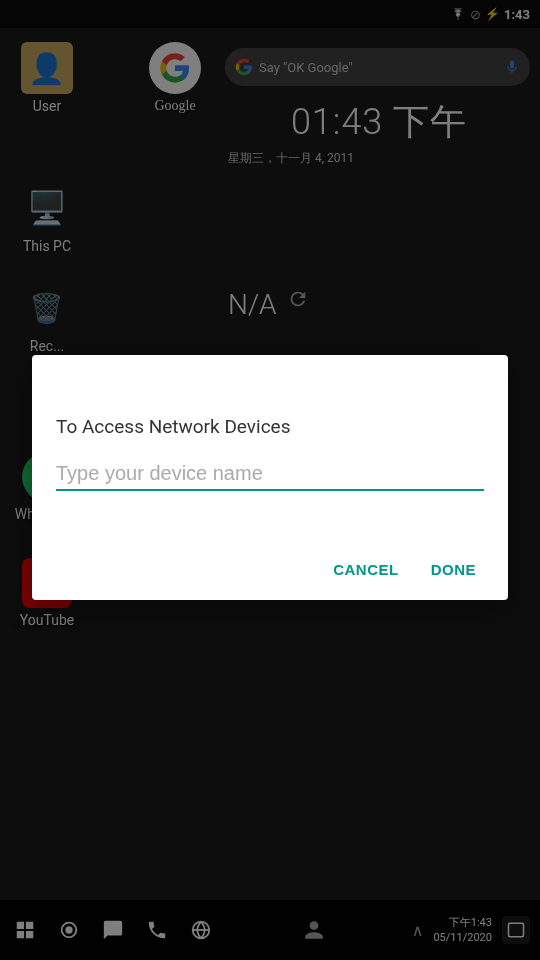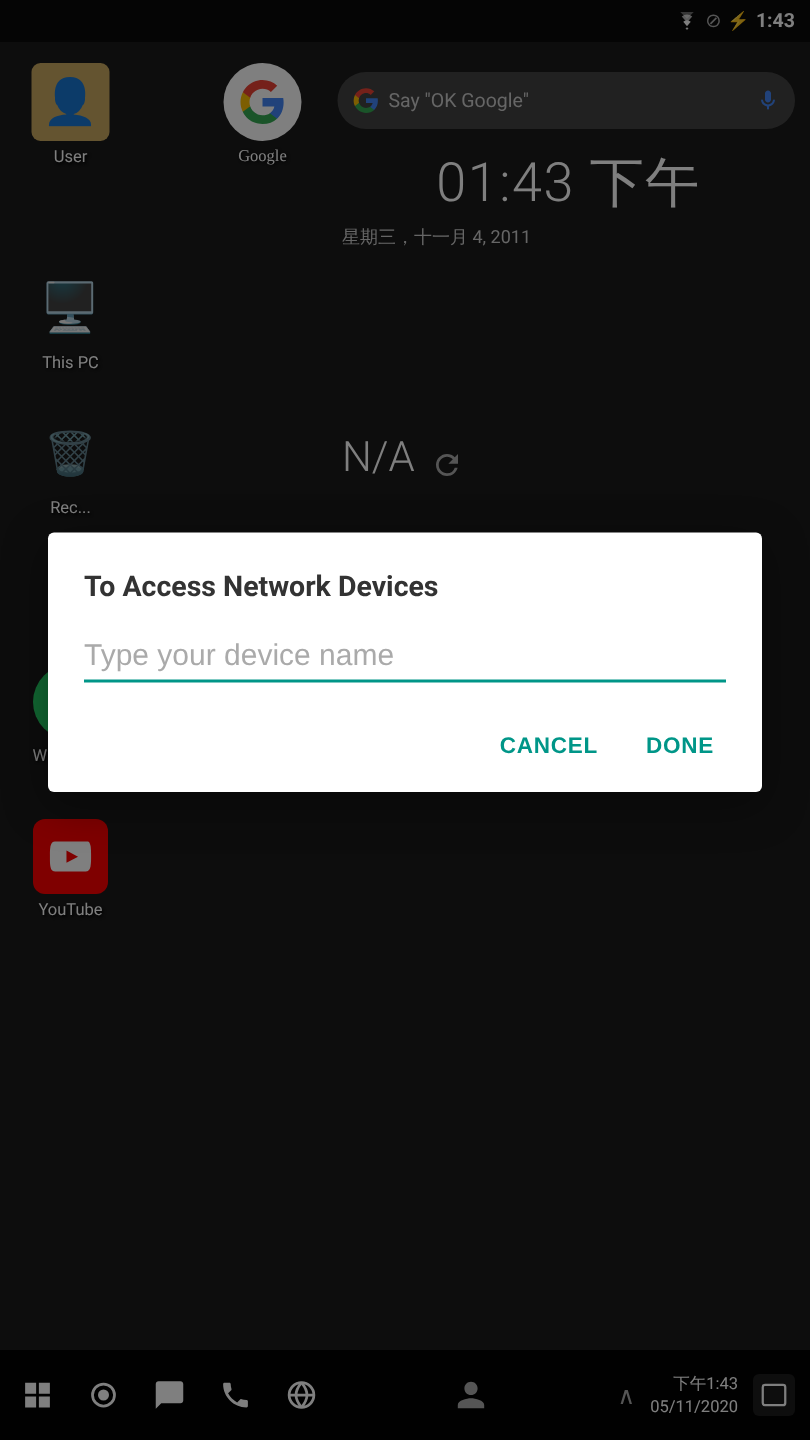--- a/index.html
+++ b/index.html
@@ -60,21 +60,21 @@
       height: 48px;
       border-radius: 8px;
       display: flex;
       align-items: center;
       justify-content: center;
       font-size: 28px;
     }
 
     .desktop-icon .icon-label {
       color: #fff;
-      font-size: 11px;
+      font-size: 14px;
       margin-top: 4px;
       text-align: right;
       text-shadow: 1px 1px 2px #000;
     }
 
     
     .google-search-bar {
       position: absolute;
       top: 92px;
       left: 228px;
@@ -184,23 +184,24 @@
       right: 32px;
       background: #fff;
       border-radius: 4px;
       padding: 24px 24px 16px 24px;
       z-index: 30;
       box-shadow: 0 8px 30px rgba(0,0,0,0.4);
     }
 
     .dialog-title {
       font-size: 19px;
-      font-weight: 700;
+      font-weight: 400;
       color: #333;
       margin-bottom: 20px;
+      margin-top: 36px;
     }
 
     .dialog-input {
       width: 100%;
       border: none;
       border-bottom: 2px solid #009688;
       outline: none;
       font-size: 20px;
       padding: 4px 0;
       color: #333;
@@ -220,20 +221,21 @@
 
     .dialog-btn {
       background: none;
       border: none;
       cursor: pointer;
       font-size: 15px;
       font-weight: 600;
       padding: 6px 8px;
       text-transform: uppercase;
       letter-spacing: 0.5px;
+      margin-top: 36px;
     }
 
     .btn-cancel {
       color: #009688;
     }
 
     .btn-done {
       color: #009688;
     }
 
@@ -349,21 +351,21 @@
   <svg width="16" height="16" viewBox="0 0 24 24" fill="#4285F4">
     <path d="M12 14c1.66 0 3-1.34 3-3V5c0-1.66-1.34-3-3-3S9 3.34 9 5v6c0 1.66 1.34 3 3 3zm5.91-3c-.49 0-.9.36-.98.85C16.52 14.2 14.47 16 12 16s-4.52-1.8-4.93-4.15c-.08-.49-.49-.85-.98-.85-.61 0-1.09.54-1 1.14.49 3 2.89 5.35 5.91 5.78V20c0 .55.45 1 1 1s1-.45 1-1v-2.08c3.02-.43 5.42-2.78 5.91-5.78.1-.6-.39-1.14-1-1.14z"></path>
   </svg>
 </div>
 
 <div class="clock-widget" style="position:absolute;top:98px;left:228px;z-index:5;">
   <div class="clock-time" style="font-size:36px;font-weight:300;color:#fff;letter-spacing:1px;text-align:center;">01:43 下午</div>
   <div class="clock-date" style="font-size:12px;color:#ccc;margin-top:3px;">星期三，十一月 4, 2011</div>
 </div>
 
-<div style="position:absolute;top:288px;left:228px;display:flex;align-items:flex-end;gap:10px;z-index:5;">
+<div style="position:absolute;top:288px;left:228px;display:flex;align-items:flex-start;gap:10px;z-index:5;">
   <span style="font-size:28px;color:#fff;font-weight:300;">N/A</span>
   <svg width="22" height="22" viewBox="0 0 24 24" fill="#aaa">
     <path d="M17.65 6.35A7.958 7.958 0 0 0 12 4c-4.42 0-7.99 3.58-7.99 8s3.57 8 7.99 8c3.73 0 6.84-2.55 7.73-6h-2.08A5.99 5.99 0 0 1 12 18c-3.31 0-6-2.69-6-6s2.69-6 6-6c1.66 0 3.14.69 4.22 1.78L13 11h7V4l-2.35 2.35z"></path>
   </svg>
 </div>
 
 <div class="overlay"></div>
 
 <div class="dialog">
   <div class="dialog-title">To Access Network Devices</div>

